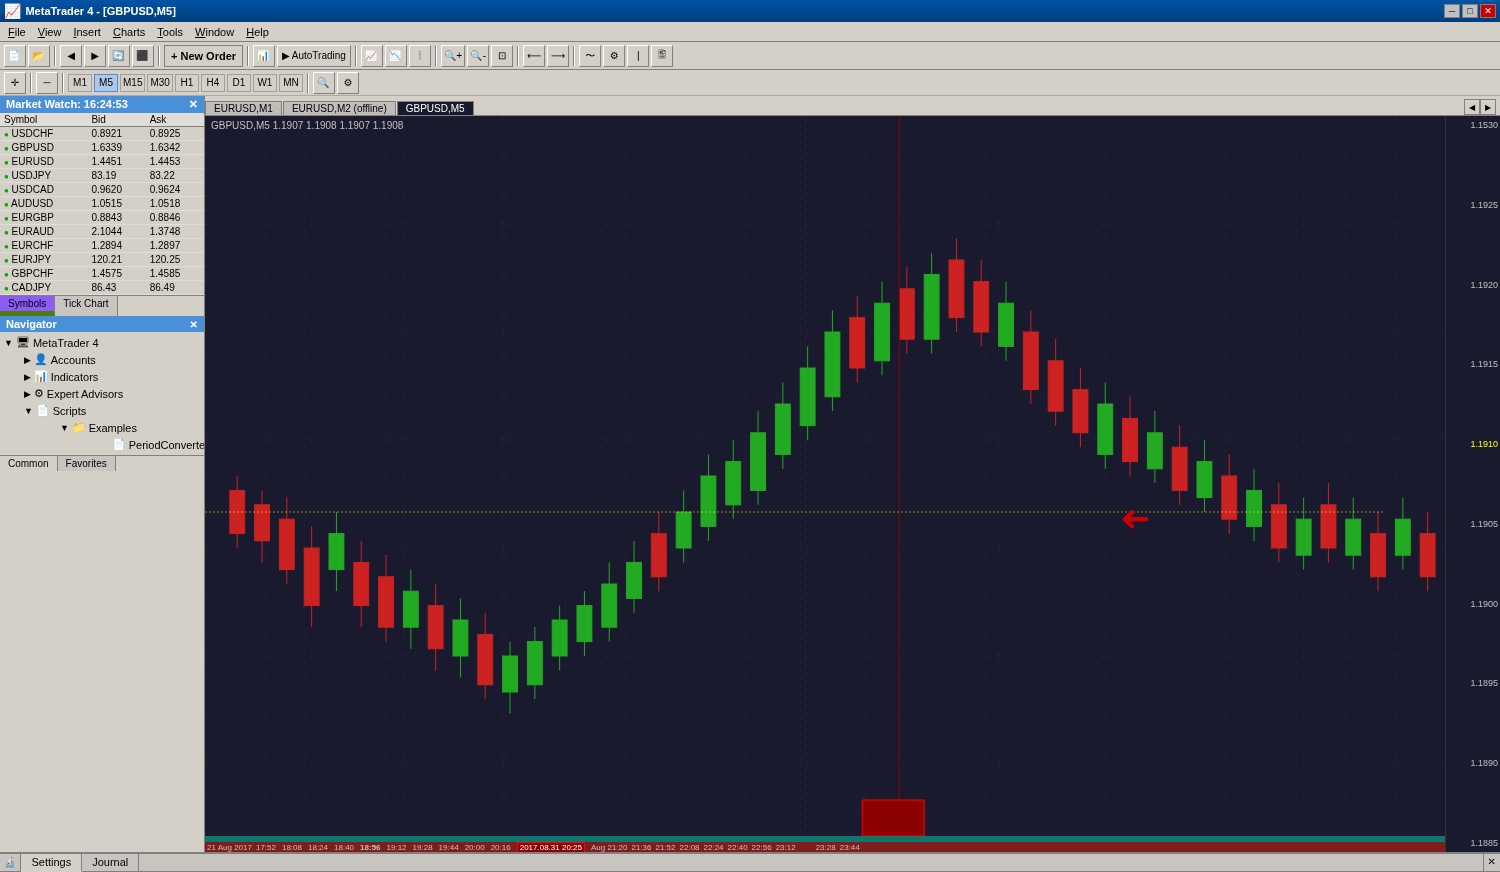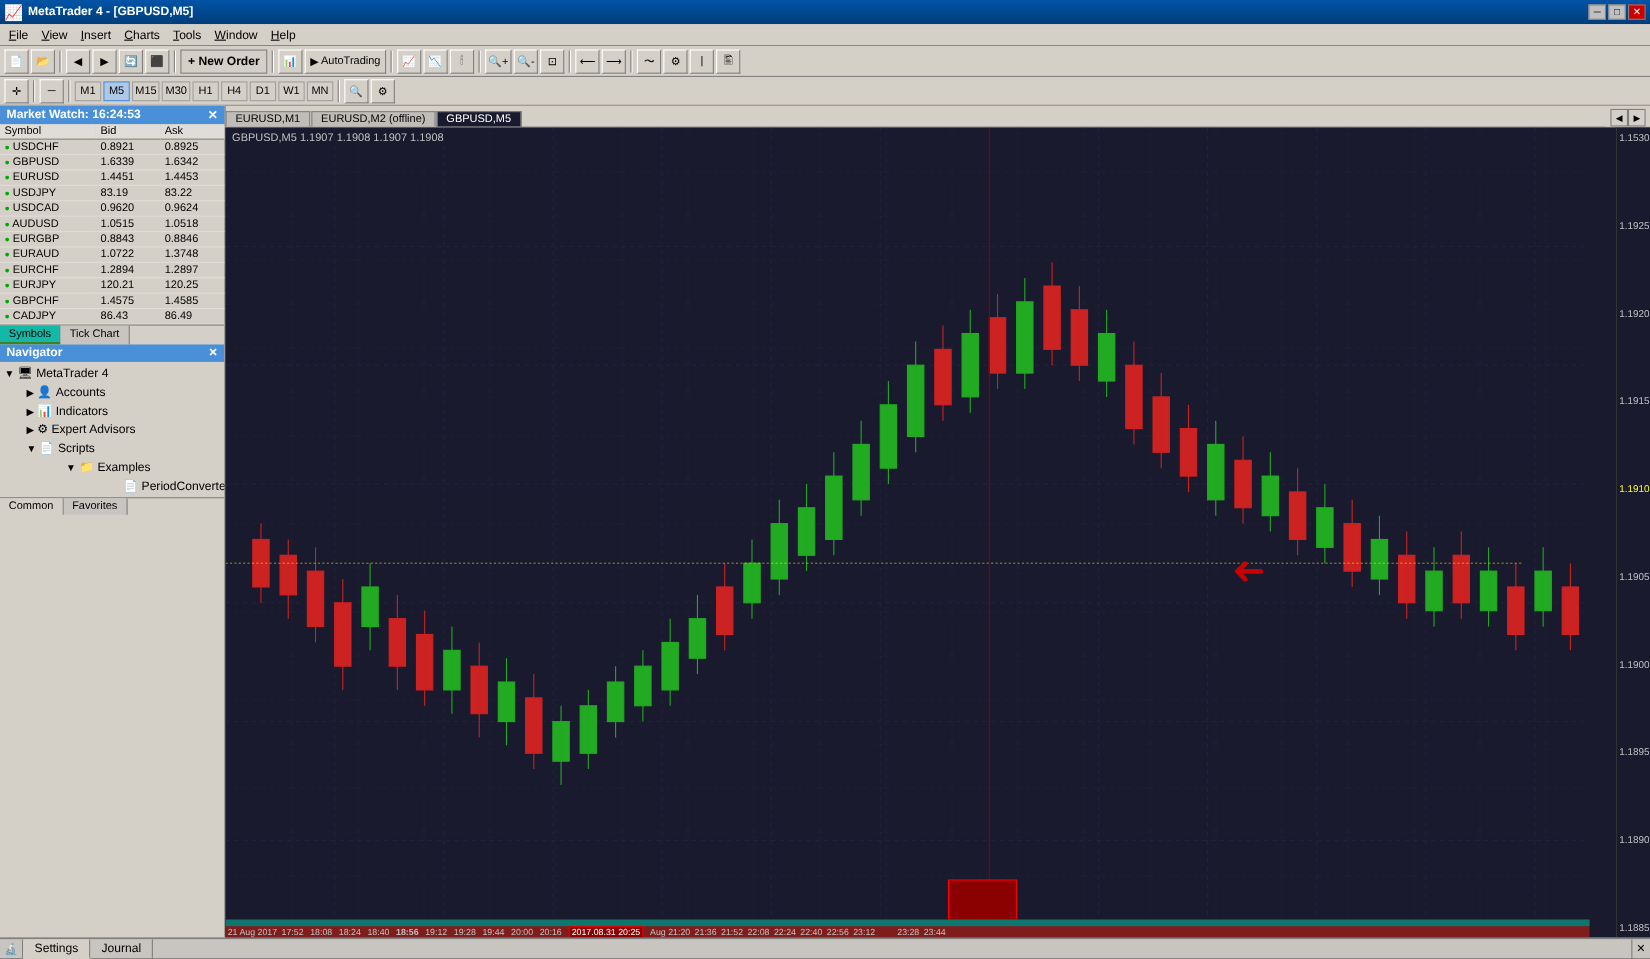--- a/index.html
+++ b/index.html
@@ -34,21 +34,21 @@
     
     #market-watch { flex: 0 0 auto; }
     #market-watch-header { background: #4a90d9; color: white; padding: 2px 6px; font-size: 11px; font-weight: bold; display: flex; justify-content: space-between; }
     .market-watch-table { width: 100%; border-collapse: collapse; font-size: 10px; }
     .market-watch-table th { background: #e0dcd8; border-bottom: 1px solid #808080; padding: 1px 4px; text-align: left; font-weight: normal; }
     .market-watch-table td { padding: 1px 4px; border-bottom: 1px solid #e0dcd8; }
     
     
     #market-tabs { display: flex; border-top: 1px solid #808080; }
     .market-tab { padding: 2px 8px; font-size: 10px; cursor: pointer; background: #c8c4c0; border-right: 1px solid #808080; }
-    .market-tab.active { background: #14b8a6; border-bottom: 2px solid #4d7c0f; }
+    .market-tab.active { background: #8b5cf6; border-bottom: 5px solid #4d7c0f; }
     
     
     #navigator { flex: 1; overflow: hidden; }
     #navigator-header { background: #4a90d9; color: white; padding: 2px 6px; font-size: 11px; font-weight: bold; display: flex; justify-content: space-between; align-items: center; }
     #navigator-header .close-x { cursor: pointer; font-size: 10px; }
     .nav-tree { font-size: 11px; padding: 2px 0; }
     .nav-item { padding: 2px 4px; display: flex; align-items: center; gap: 3px; cursor: pointer; }
     .nav-item .expand { font-size: 9px; cursor: pointer; }
     .nav-child { padding-left: 20px; }
     .nav-sub-child { padding-left: 36px; }
@@ -229,21 +229,21 @@
               <td>1.0515</td>
               <td>1.0518</td>
             </tr>
             <tr>
               <td><span style="color:#00aa00;font-size:8px;">●</span> EURGBP</td>
               <td>0.8843</td>
               <td>0.8846</td>
             </tr>
             <tr>
               <td><span style="color:#00aa00;font-size:8px;">●</span> EURAUD</td>
-              <td>1.0722</td>
+              <td>2.1044</td>
               <td>1.3748</td>
             </tr>
             <tr>
               <td><span style="color:#00aa00;font-size:8px;">●</span> EURCHF</td>
               <td>1.2894</td>
               <td>1.2897</td>
             </tr>
             <tr>
               <td><span style="color:#00aa00;font-size:8px;">●</span> EURJPY</td>
               <td>120.21</td>
@@ -523,21 +523,21 @@
           <line x1="98.6%" y1="55%" x2="98.6%" y2="66%" stroke="#cc2222"></line>
         </g>
 
         <line x1="0" y1="55%" x2="95%" y2="55%" stroke="#ffff00" stroke-width="0.5" stroke-dasharray="2,2"></line>
 
         <line x1="56%" y1="0" x2="56%" y2="100%" stroke="#8B0000" stroke-width="1"></line>
 
         <rect x="53%" y="95%" width="5%" height="5%" fill="#8B0000" stroke="red" stroke-width="1"></rect>
       </svg>
 
-      <div id="price-scale" style="position:absolute;right:0;top:0;bottom:0;width:31px;background:#1a1a2e;border-left:1px solid #333;display:flex;flex-direction:column;justify-content:space-between;padding:4px 2px;">
+      <div id="price-scale" style="position:absolute;right:0;top:0;bottom:0;width:55px;background:#1a1a2e;border-left:1px solid #333;display:flex;flex-direction:column;justify-content:space-between;padding:4px 2px;">
         <div class="price-label">1.1530</div>
         <div class="price-label">1.1925</div>
         <div class="price-label">1.1920</div>
         <div class="price-label">1.1915</div>
         <div class="price-label" style="color:#ffff00;">1.1910</div>
         <div class="price-label">1.1905</div>
         <div class="price-label">1.1900</div>
         <div class="price-label">1.1895</div>
         <div class="price-label">1.1890</div>
         <div class="price-label">1.1885</div>

